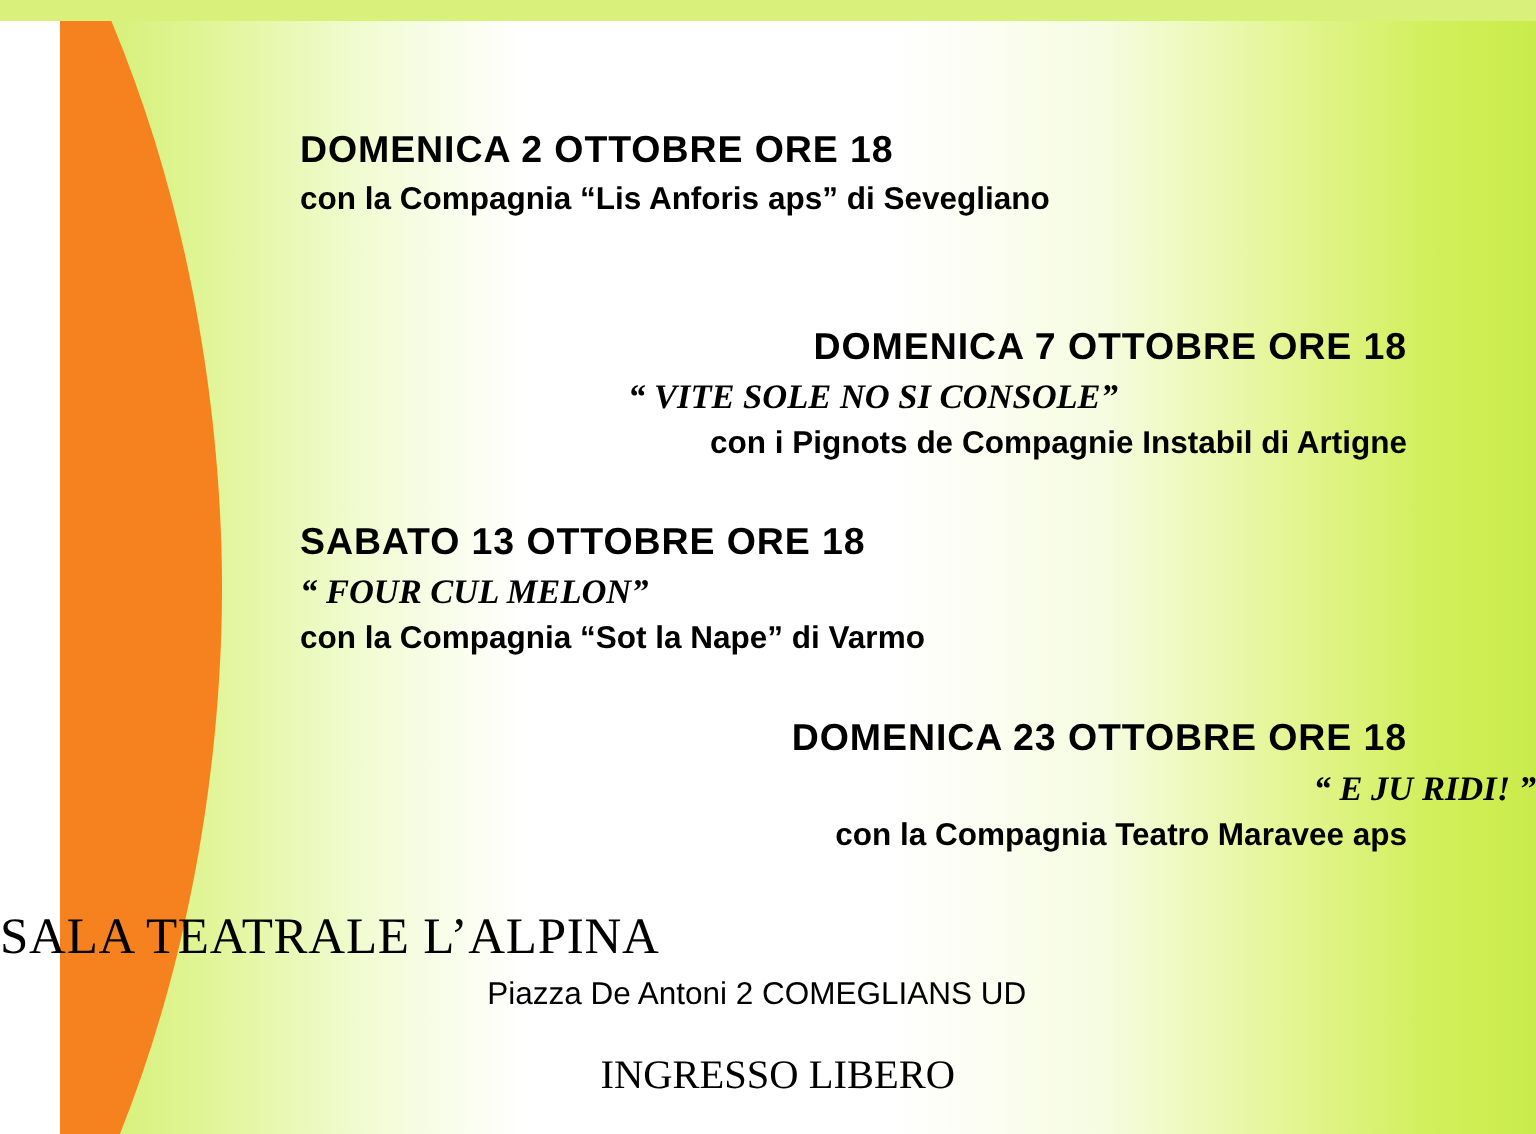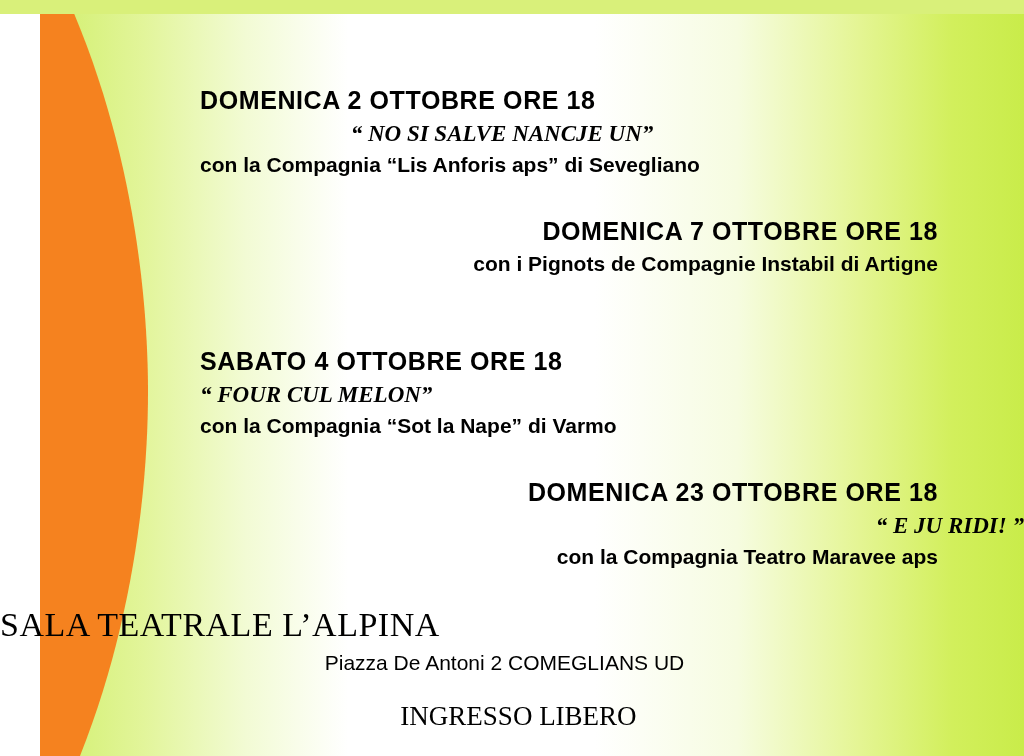--- a/index.html
+++ b/index.html
@@ -125,31 +125,31 @@
   <div class="left-white-band"></div>
 
   <svg class="swoosh" viewBox="0 0 120 776" preserveAspectRatio="none" xmlns="http://www.w3.org/2000/svg">
     <path d="M30,0 C95,150 108,300 108,388 C108,476 95,626 30,776 L0,776 L0,0 Z" fill="#f5821f"></path>
   </svg>
 
   <div class="content">
 
     <div class="block" style="top:72px;">
       <div class="line-title al-left">DOMENICA 2 OTTOBRE ORE 18</div>
-      <div class="line-play al-center" style="margin-top:6px; padding-right:20px;">“ NO SI SALVE NANCJE UN”</div>
       <div class="line-company al-left" style="margin-top:6px;">con la Compagnia “Lis Anforis aps” di Sevegliano</div>
     </div>
 
     <div class="block" style="top:203px;">
       <div class="line-title al-right">DOMENICA 7 OTTOBRE ORE 18</div>
+      <div class="line-play al-center" style="margin-top:6px; padding-left:140px;">“ VITE SOLE NO SI CONSOLE”</div>
       <div class="line-company al-right" style="margin-top:6px;">con i Pignots de Compagnie Instabil di Artigne</div>
     </div>
 
     <div class="block" style="top:333px;">
-      <div class="line-title al-left">SABATO 4 OTTOBRE ORE 18</div>
+      <div class="line-title al-left">SABATO 13 OTTOBRE ORE 18</div>
       <div class="line-play al-left" style="margin-top:6px;">“  FOUR CUL MELON”</div>
       <div class="line-company al-left" style="margin-top:6px;">con la Compagnia “Sot la Nape” di Varmo</div>
     </div>
 
     <div class="block" style="top:464px;">
       <div class="line-title al-right">DOMENICA 23 OTTOBRE ORE 18</div>
       <div class="line-play al-center" style="margin-top:6px; padding-left:110px;text-align:right;">“  E JU RIDI! ”</div>
       <div class="line-company al-right" style="margin-top:6px;">con la Compagnia Teatro Maravee aps</div>
     </div>
 

